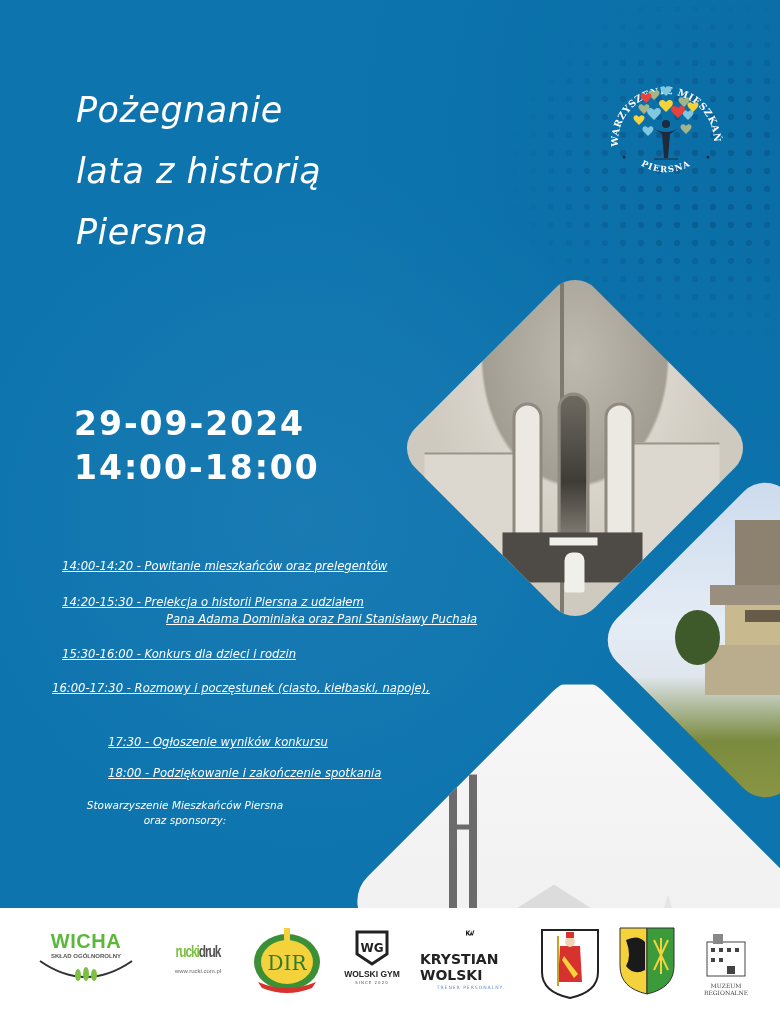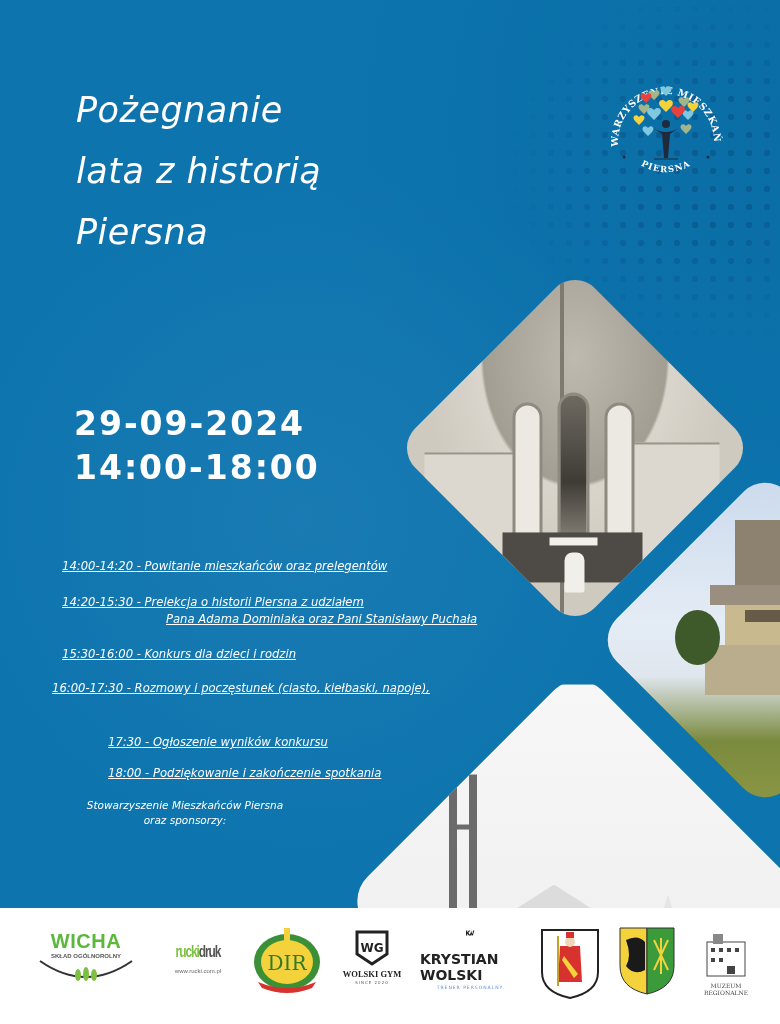--- a/index.html
+++ b/index.html
@@ -86,21 +86,21 @@
 
   
   .footer { position: absolute; left: 0; top: 908px; width: 780px; height: 116px; background: #ffffff; }
   .logo { position: absolute; display: flex; flex-direction: column; align-items: center; justify-content: center; }
   .wicha-name { font-family: "Liberation Sans", sans-serif; font-weight: bold; font-size: 20px; color: #5cb83b; letter-spacing: 0.5px; }
   .wicha-sub { font-family: "Liberation Sans", sans-serif; font-size: 6px; color: #555; font-weight: bold; }
   .ruck-name { font-family: "Liberation Sans", sans-serif; font-weight: bold; font-size: 17px; letter-spacing: -1.5px; transform: scaleX(0.7); }
   .ruck-name .g { color: #7cc142; }
   .ruck-name .k { color: #555; }
   .ruck-url { font-family: "Liberation Sans", sans-serif; font-size: 6px; color: #666; margin-top: 6px; }
-  .gym-name { font-family: Liberation Serif, serif; font-weight: bold; font-size: 8.5px; color: #222; margin-top: 3px; }
+  .gym-name { font-family: Liberation Sans, sans-serif; font-weight: bold; font-size: 8.5px; color: #222; margin-top: 3px; }
   .gym-sub { font-family: "DejaVu Sans", sans-serif; font-size: 4px; color: #555; margin-top: 1px; letter-spacing: 1px; }
   .kw-name { font-family: "DejaVu Sans", sans-serif; font-weight: bold; font-size: 14px; color: #222; margin-top: 15px; }
   .kw-sub { font-family: "DejaVu Sans", sans-serif; font-size: 4.5px; color: #5b8fd6; letter-spacing: 1px; margin-top: 2px; }
   .muz-name { font-family: "DejaVu Serif", serif; font-size: 6px; color: #444; text-align: center; line-height: 7px; margin-top: 2px; }
 </style>
 </head>
 <body>
 
 <div class="poster">
   <div class="dots"></div>

